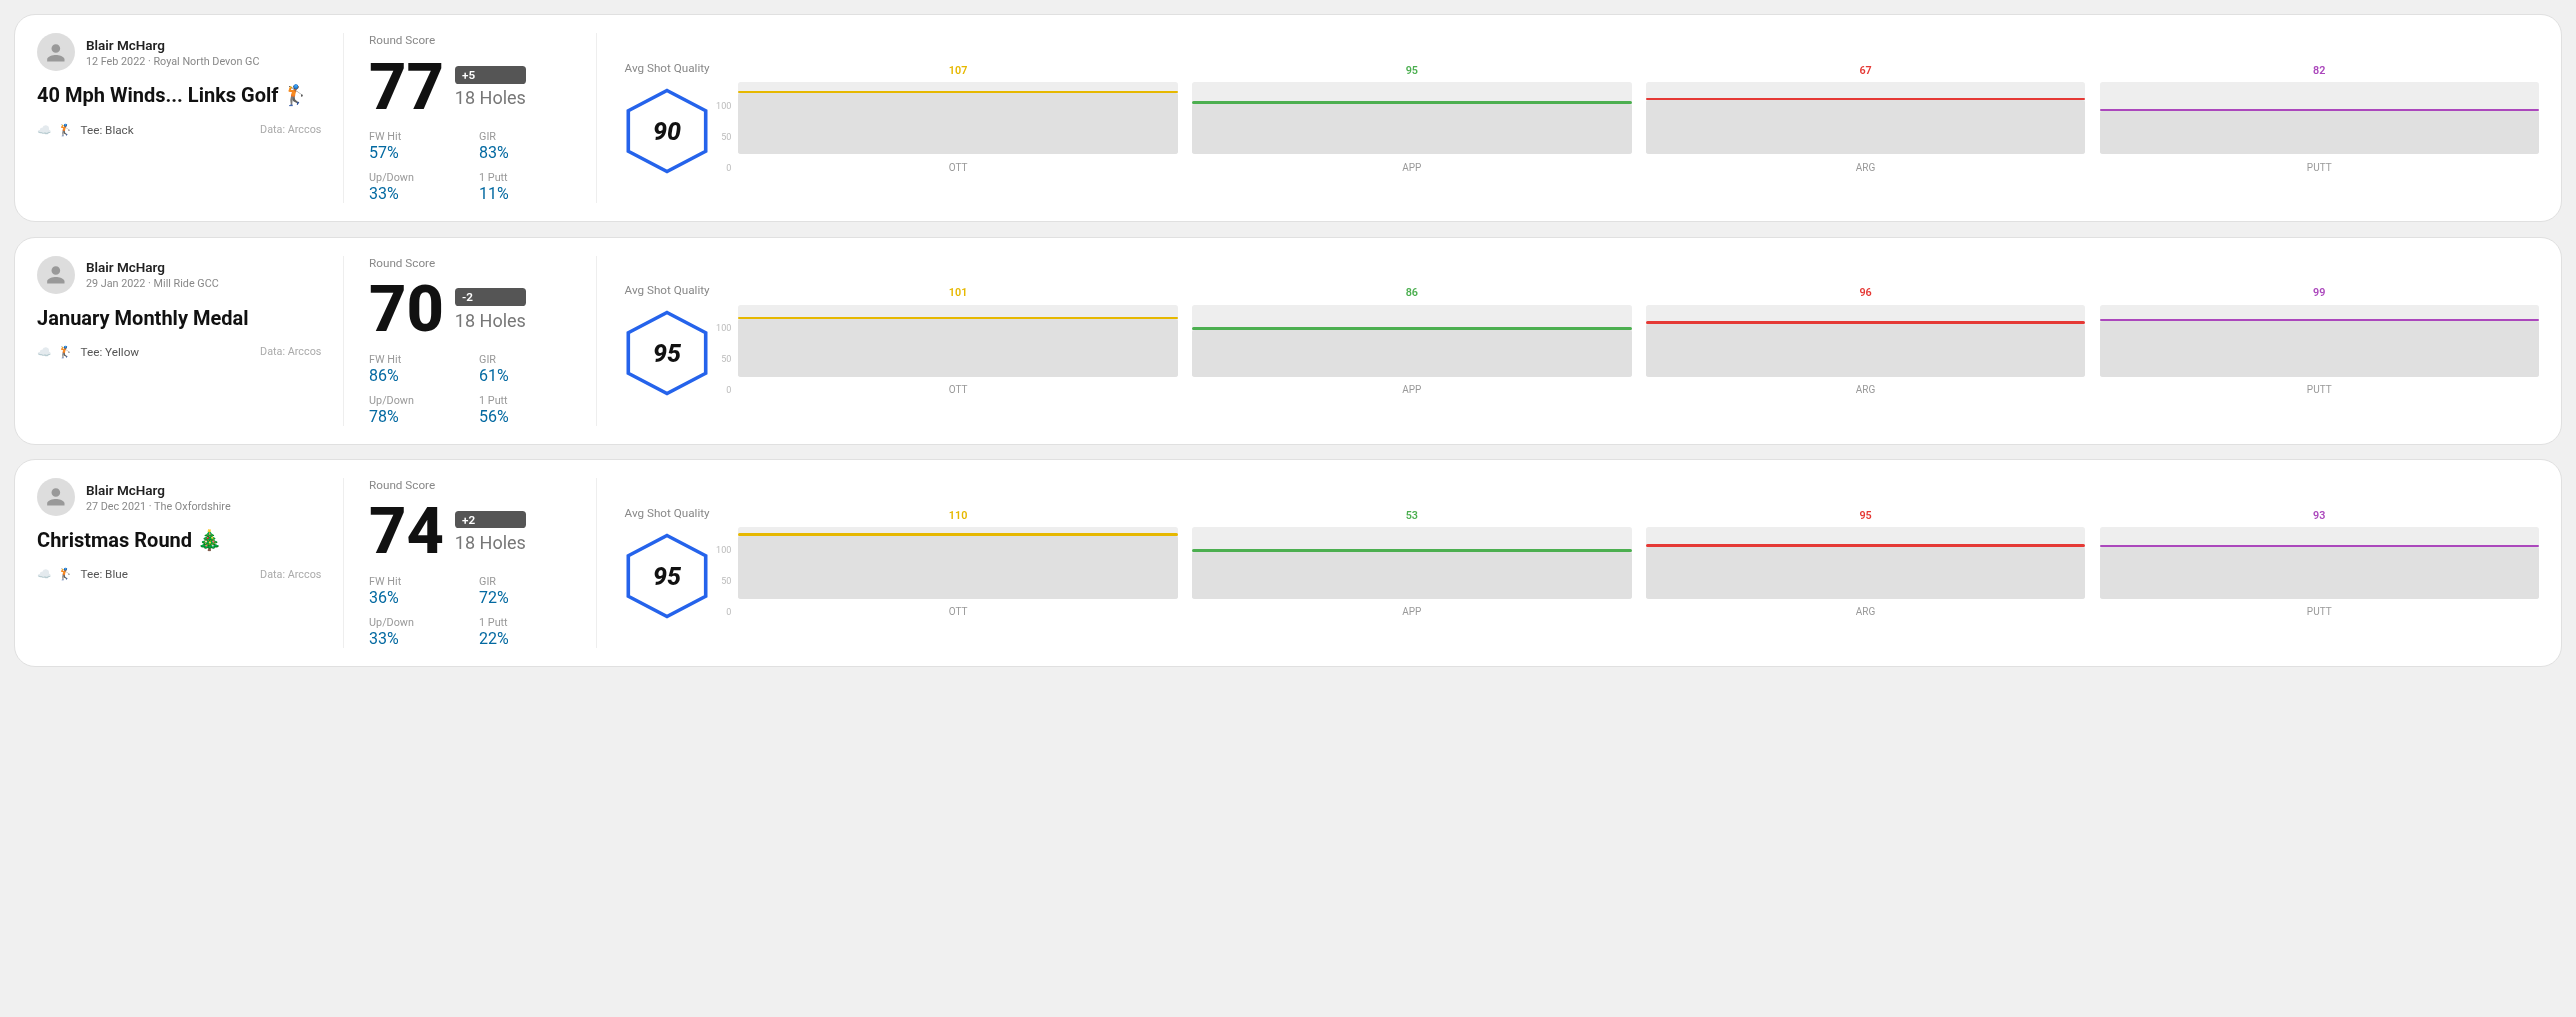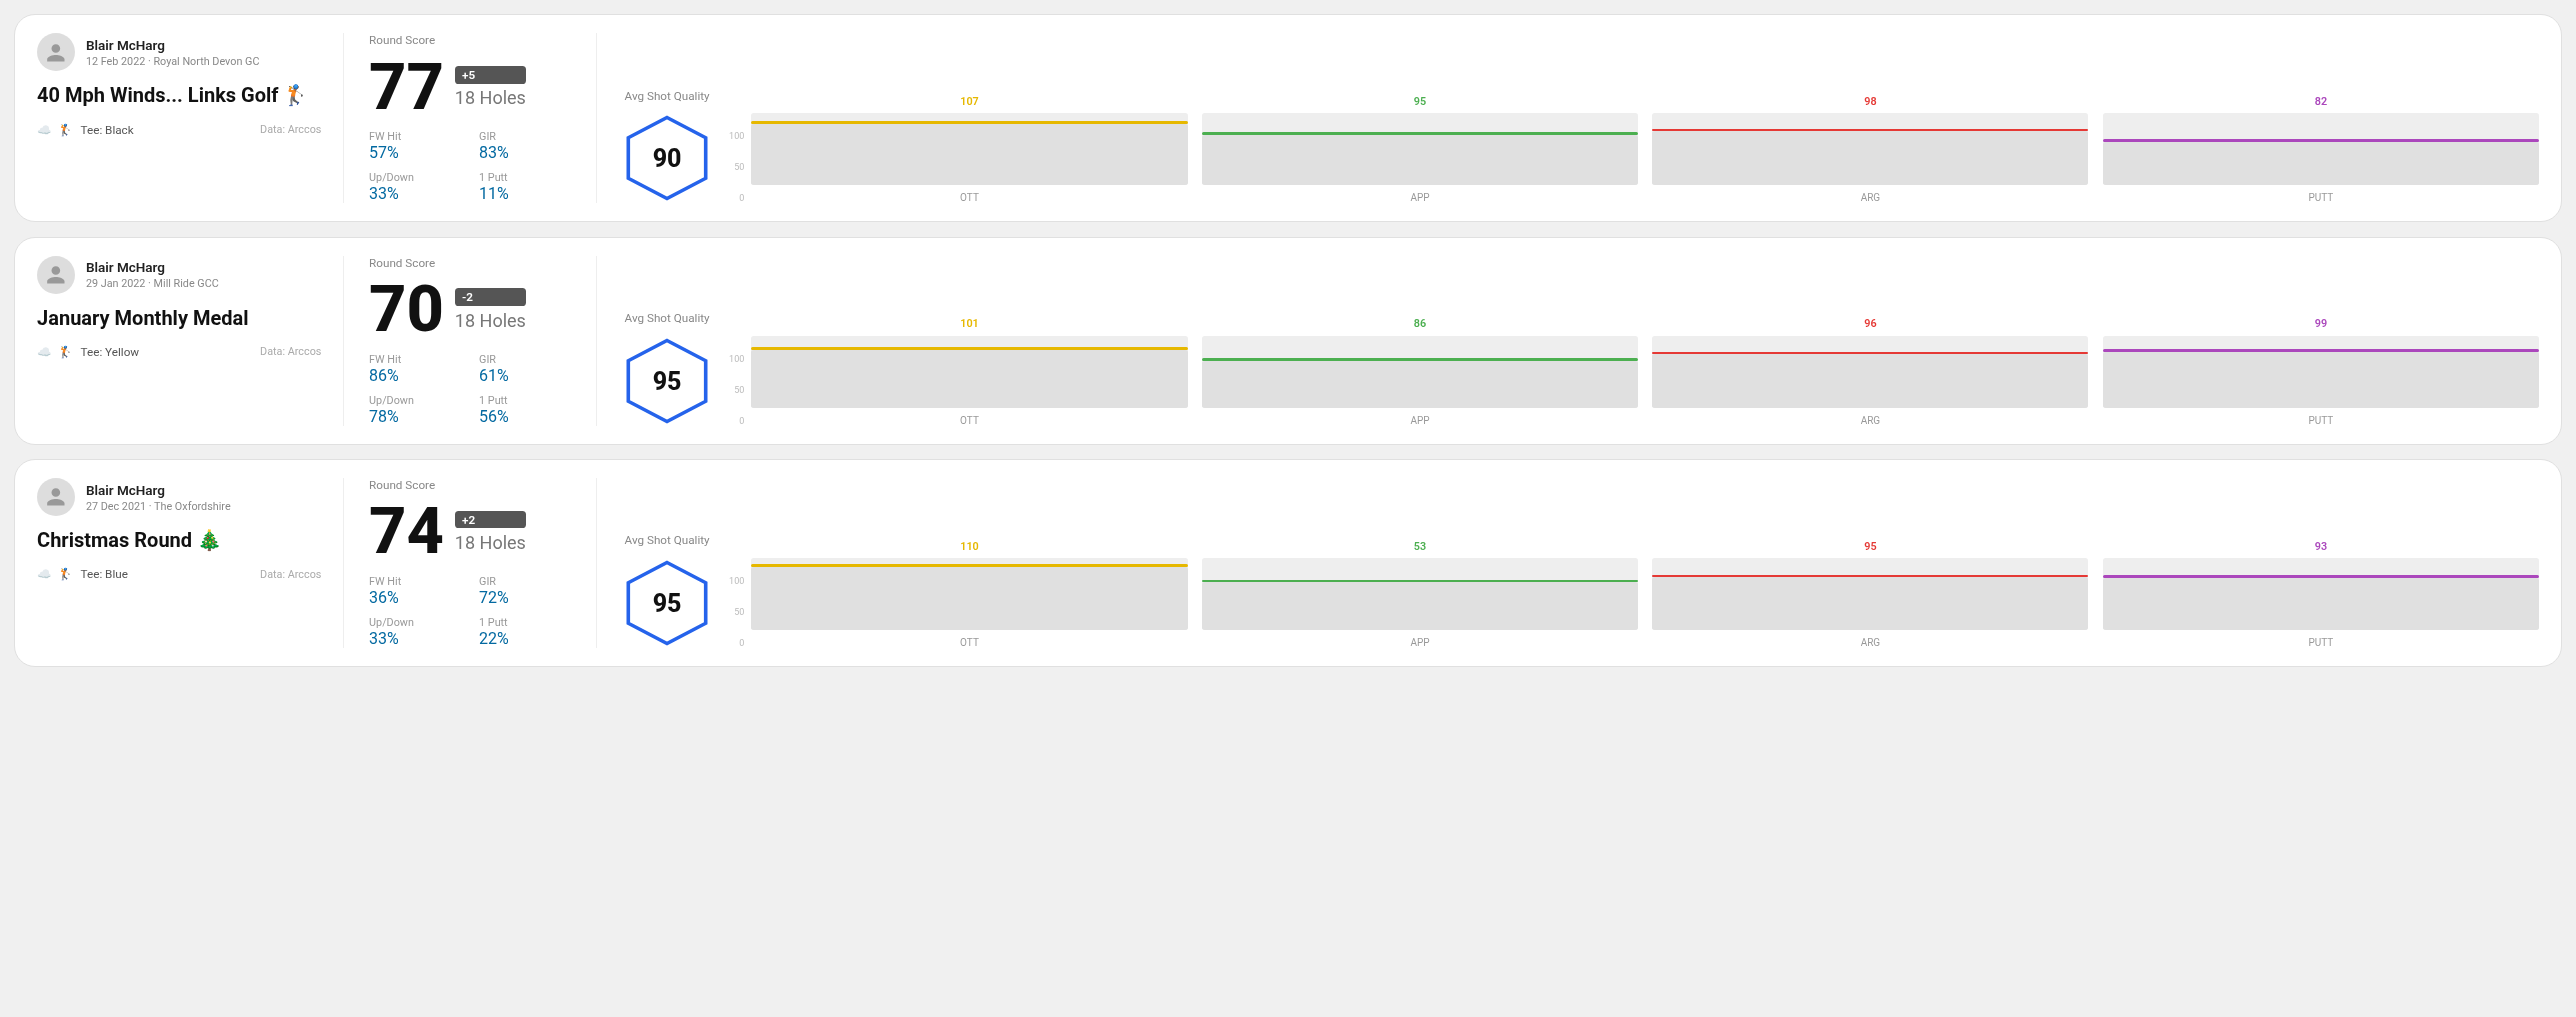--- a/index.html
+++ b/index.html
@@ -132,38 +132,39 @@
     }
     .stat-item .stat-value {
       font-size: 16px;
       font-weight: 400;
       color: #0369a1;
     }
     .right-section {
       flex: 1;
       padding-left: 25px;
       display: flex;
-      align-items: flex-end;
-      gap: 17px;
+      align-items: center;
+      gap: 4px;
     }
     .hexagon-container {
       display: flex;
       flex-direction: column;
       align-items: center;
       gap: 3.6px;
     }
     .avg-label {
       font-size: 11.7px;
       color: #888;
       margin-bottom: 7.2px;
     }
     .hexagon {
       position: relative;
       width: 90px;
       height: 90px;
+      font-style: italic;
     }
     .hexagon svg {
       width: 100%;
       height: 100%;
     }
     .hex-score {
       position: absolute;
       top: 50%;
       left: 50%;
       transform: translate(-50%, -50%);
@@ -315,21 +316,21 @@
               </div>
               <div class="chart-col">
                 <div class="bar-value" style="color: rgb(76, 175, 80);">95</div>
                 <div class="bar-container">
                   <div class="bar-fill" style="height: 70%; background: rgb(224, 224, 224);"></div>
                   <div class="bar-marker" style="background: rgb(76, 175, 80); bottom: 70%;"></div>
                 </div>
                 <div class="bar-label">APP</div>
               </div>
               <div class="chart-col">
-                <div class="bar-value" style="color: rgb(229, 57, 53);">98</div>
+                <div class="bar-value" style="color: rgb(229, 57, 53);">67</div>
                 <div class="bar-container">
                   <div class="bar-fill" style="height: 75%; background: rgb(224, 224, 224);"></div>
                   <div class="bar-marker" style="background: rgb(229, 57, 53); bottom: 75%;"></div>
                 </div>
                 <div class="bar-label">ARG</div>
               </div>
               <div class="chart-col">
                 <div class="bar-value" style="color: rgb(171, 71, 188);">82</div>
                 <div class="bar-container">
                   <div class="bar-fill" style="height: 60%; background: rgb(224, 224, 224);"></div>

